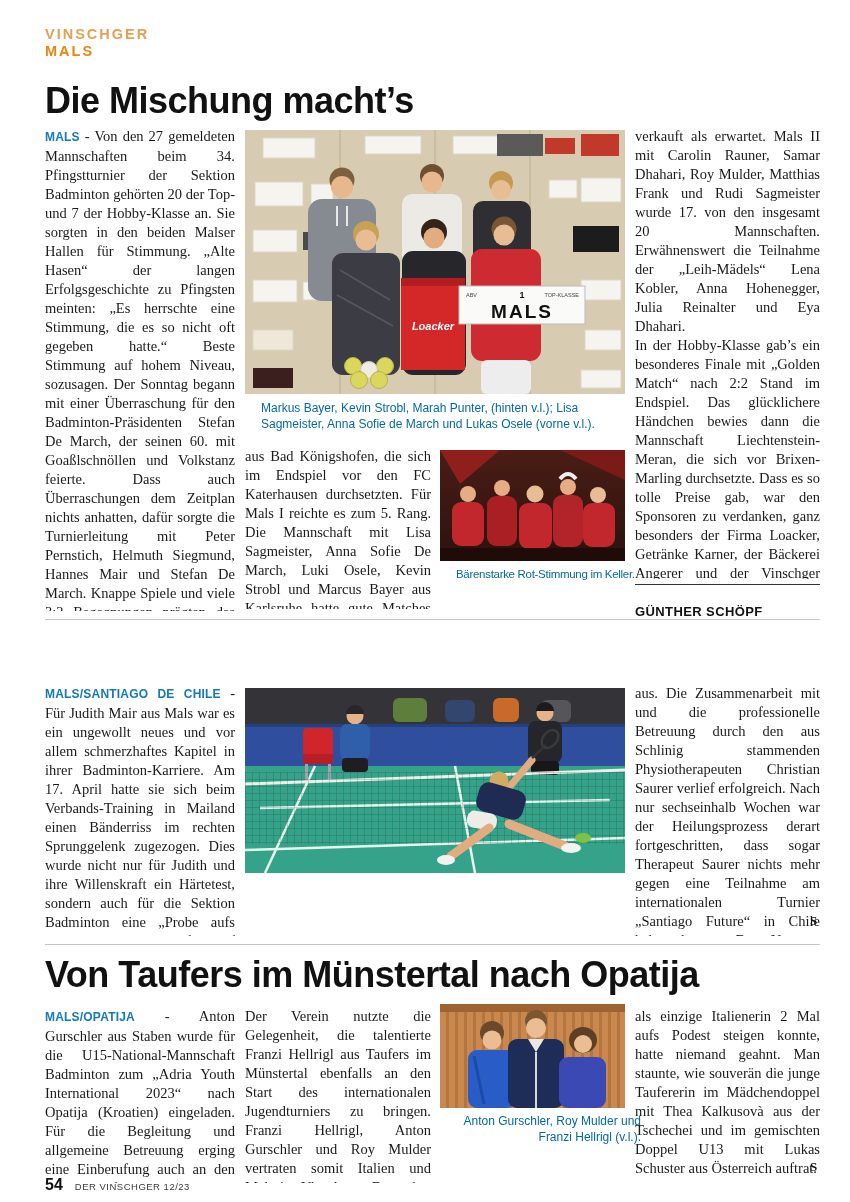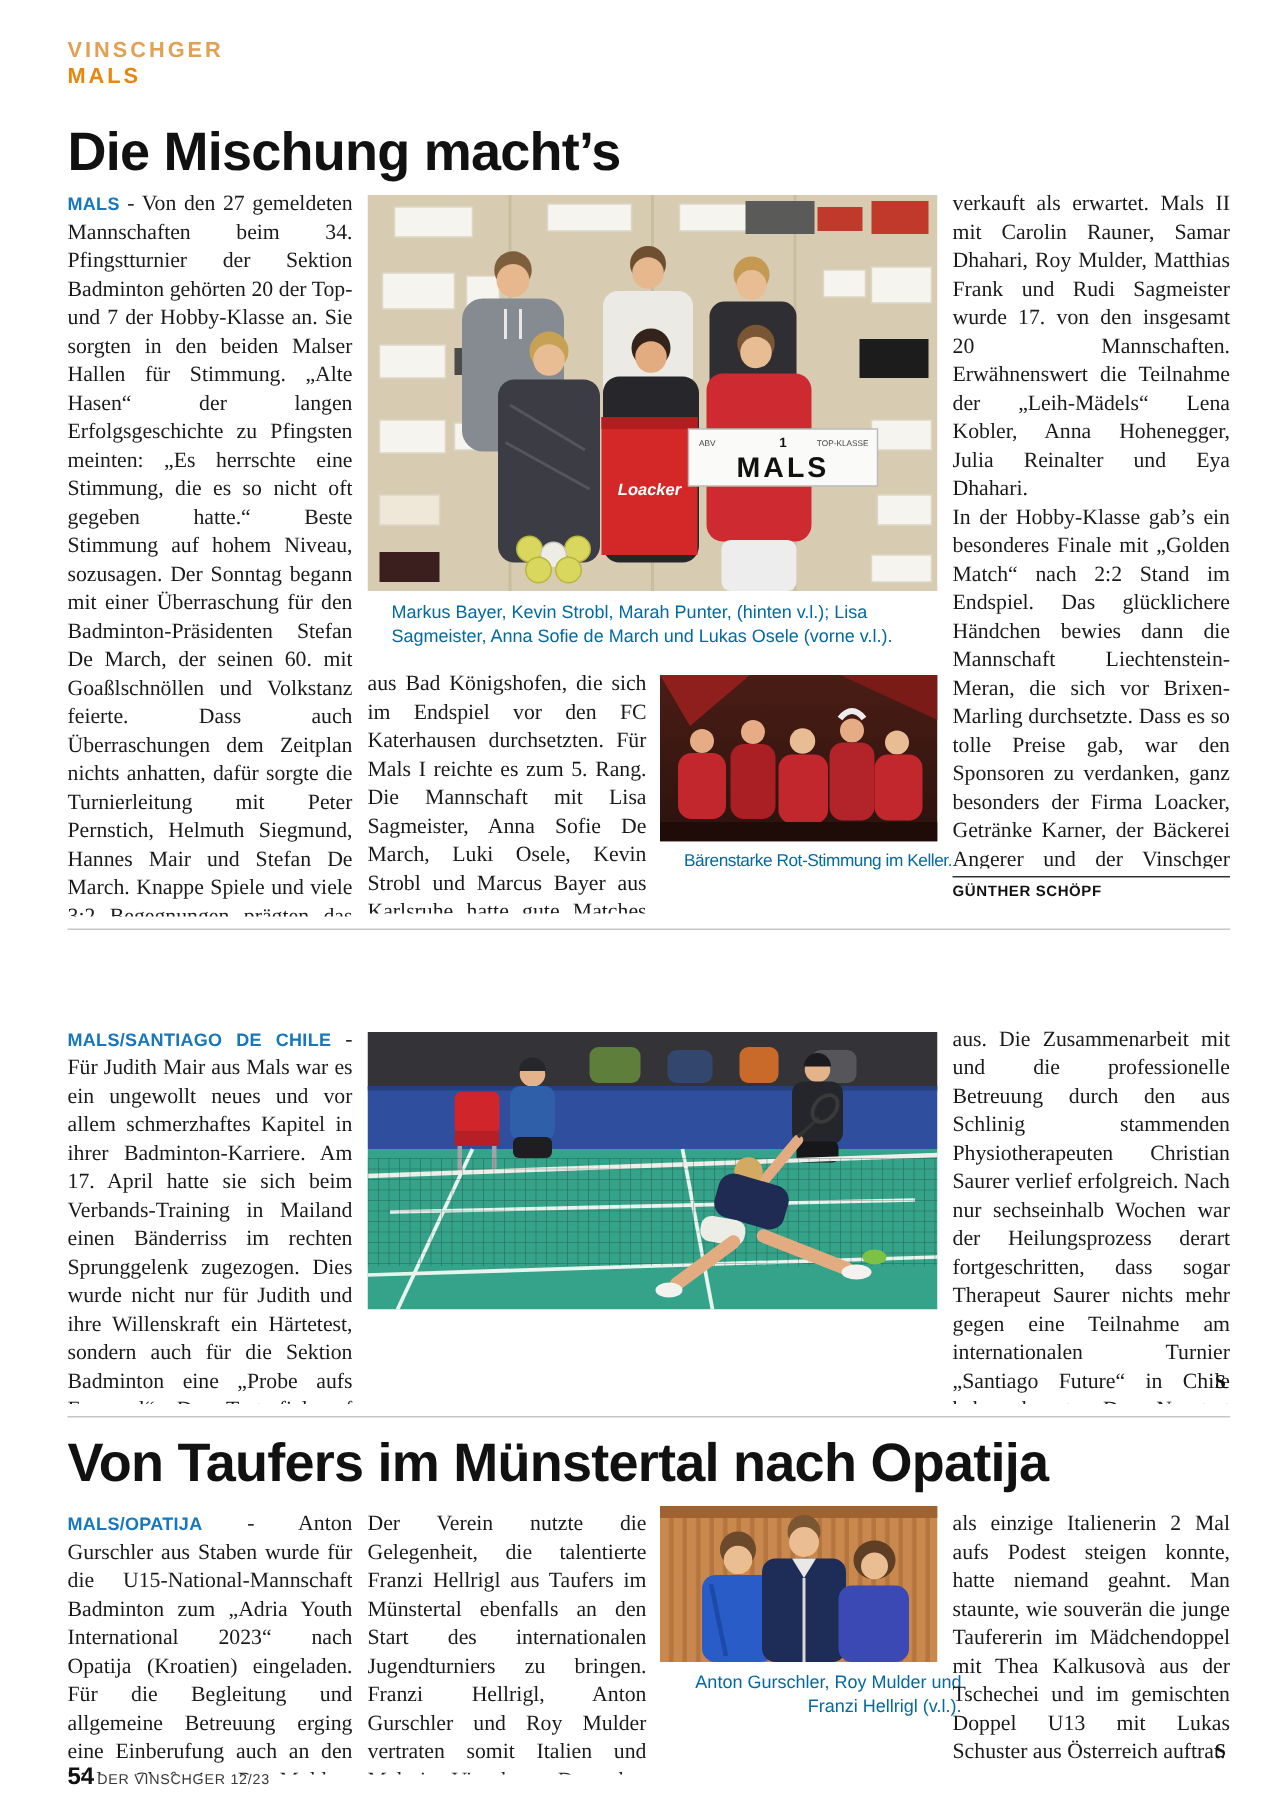--- a/index.html
+++ b/index.html
@@ -36,31 +36,31 @@
   }
 
   .caption {
     font-family:"Liberation Sans", sans-serif; font-size:12px;
     line-height:15.5px; color:#0369a1; text-align:left;margin-left:16px;
   }
   .caption.tight { font-size:11.5px; letter-spacing:-0.3px; }
 
   .byline {
     font-family:"Liberation Sans", sans-serif; font-weight:700;
-    font-size:10px; letter-spacing:0.4px; color:#111;
-    border-top:1px solid #333; padding-top:4px;
+    font-size:13px; letter-spacing:0.4px; color:#111;
+    border-top:1px solid #333; padding-top:19px;
   }
 
   .rule { border-top:1px solid #c6c6c6; height:0; }
 
   .sig {
     font-family:"Liberation Serif", serif; font-weight:700; font-size:13px; color:#111;
   }
 
-  .footer { display:flex; align-items:baseline; gap:2px;text-align:right; }
+  .footer { display:flex; align-items:baseline; gap:12px;text-align:right; }
   .page-num { font-family:"Liberation Sans", sans-serif; font-weight:700; font-size:16px; color:#111; }
   .mag-name { font-family:"Liberation Sans", sans-serif; font-size:9.5px; letter-spacing:0.5px; color:#3a3a3a; }
 
   .photo { display:block; }
   svg text { font-family:"Liberation Sans", sans-serif; }
 </style>
 </head>
 <body>
 
 <div id="page">

